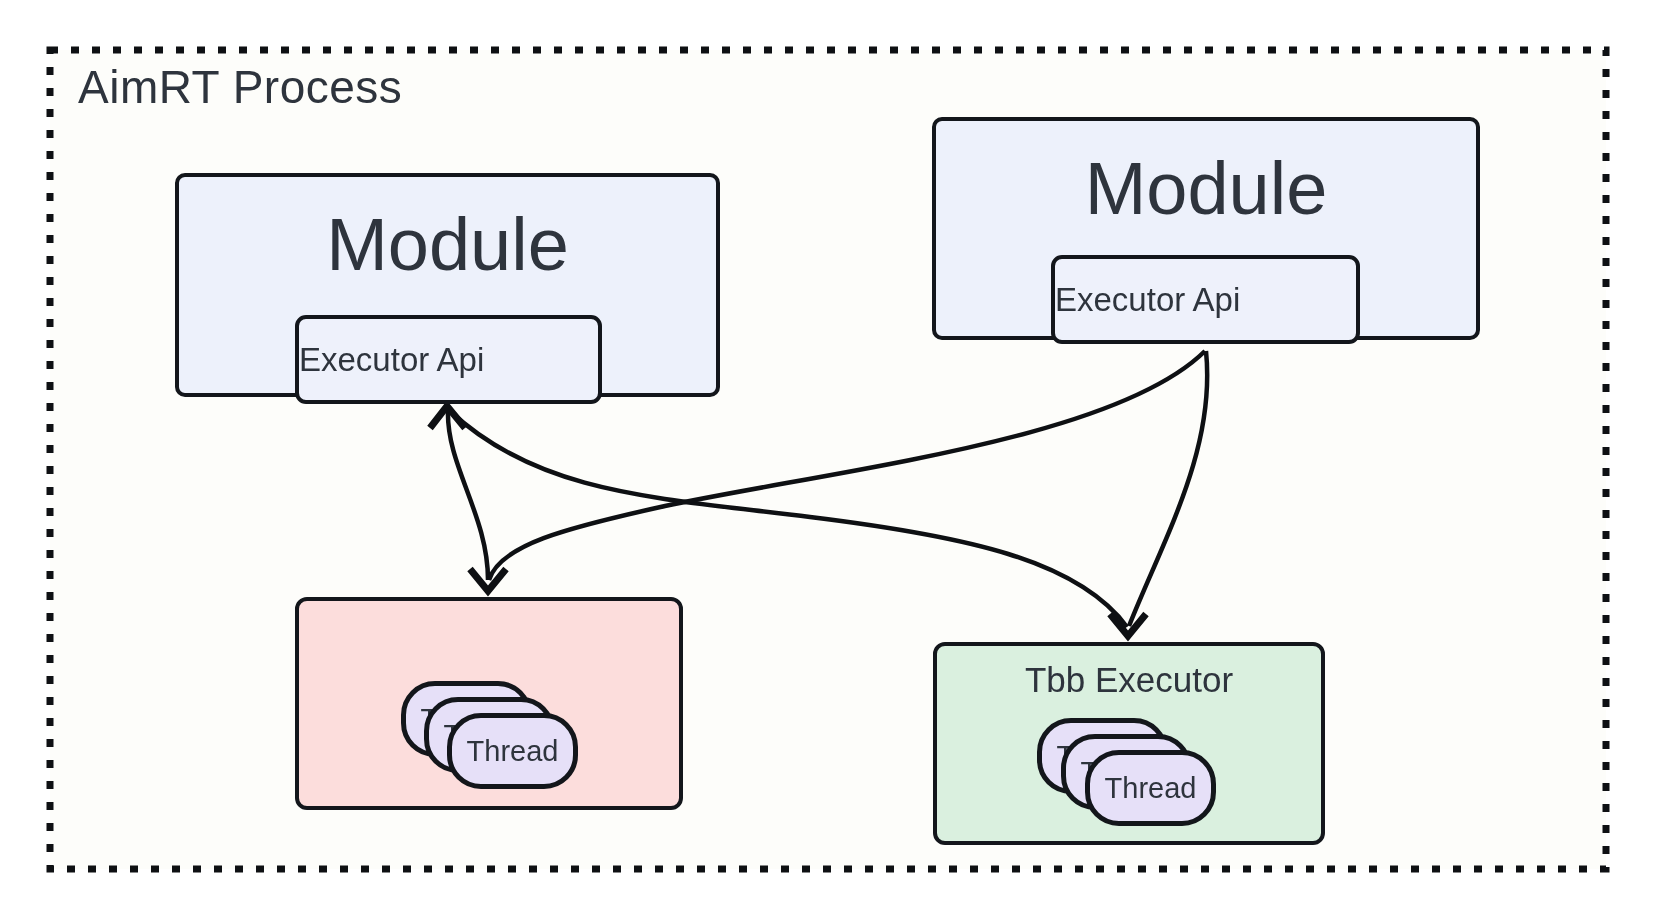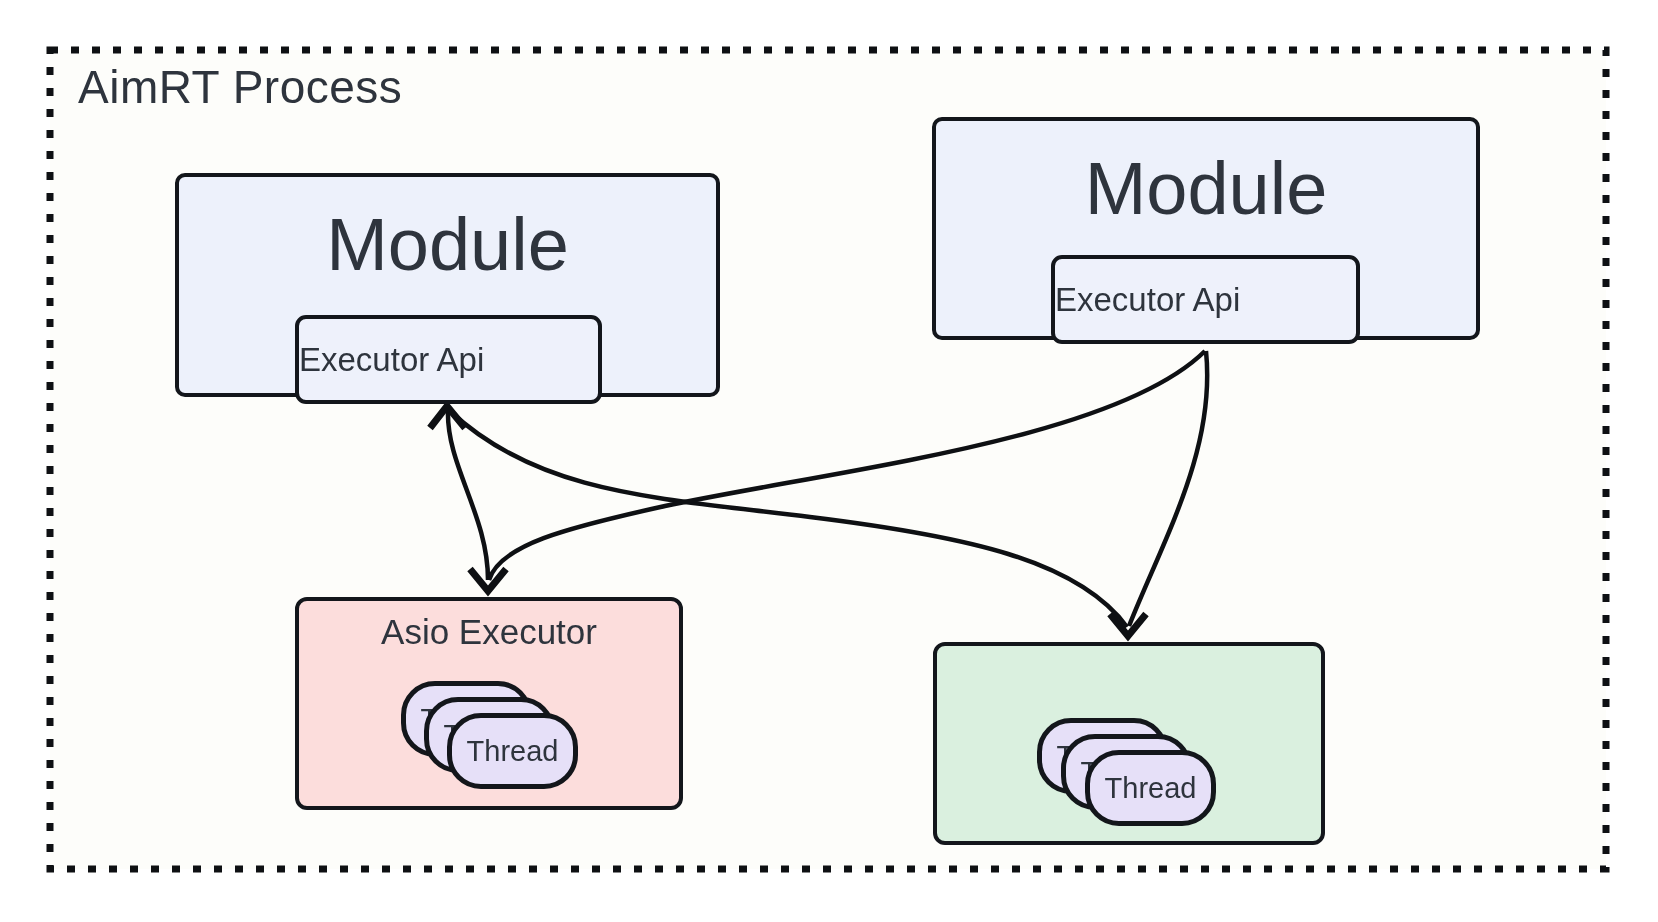--- a/index.html
+++ b/index.html
@@ -70,33 +70,33 @@
   </div>
 
   <div class="box module" style="left:932px;top:117px;width:548px;height:223px;">
     <div class="module-title" style="height:134px;">Module</div>
   </div>
   <div class="box api" style="left:1051px;top:255px;width:309px;height:89px;">
     <span>Executor Api</span>
   </div>
 
   <div class="box exec asio" style="left:295px;top:597px;width:388px;height:213px;">
-    <div class="exec-title" style="margin-top:11px;">Asio Executor</div>
     <div class="pill" style="left:102px;top:80px;">
       <span>Thread</span>
     </div>
     <div class="pill" style="left:125px;top:96px;">
       <span>Thread</span>
     </div>
     <div class="pill" style="left:148px;top:112px;">
       <span>Thread</span>
     </div>
   </div>
 
   <div class="box exec tbb" style="left:933px;top:642px;width:392px;height:203px;">
+    <div class="exec-title" style="margin-top:14px;">Tbb Executor</div>
     <div class="pill" style="left:100px;top:72px;">
       <span>Thread</span>
     </div>
     <div class="pill" style="left:124px;top:88px;">
       <span>Thread</span>
     </div>
     <div class="pill" style="left:148px;top:104px;">
       <span>Thread</span>
     </div>
   </div>

